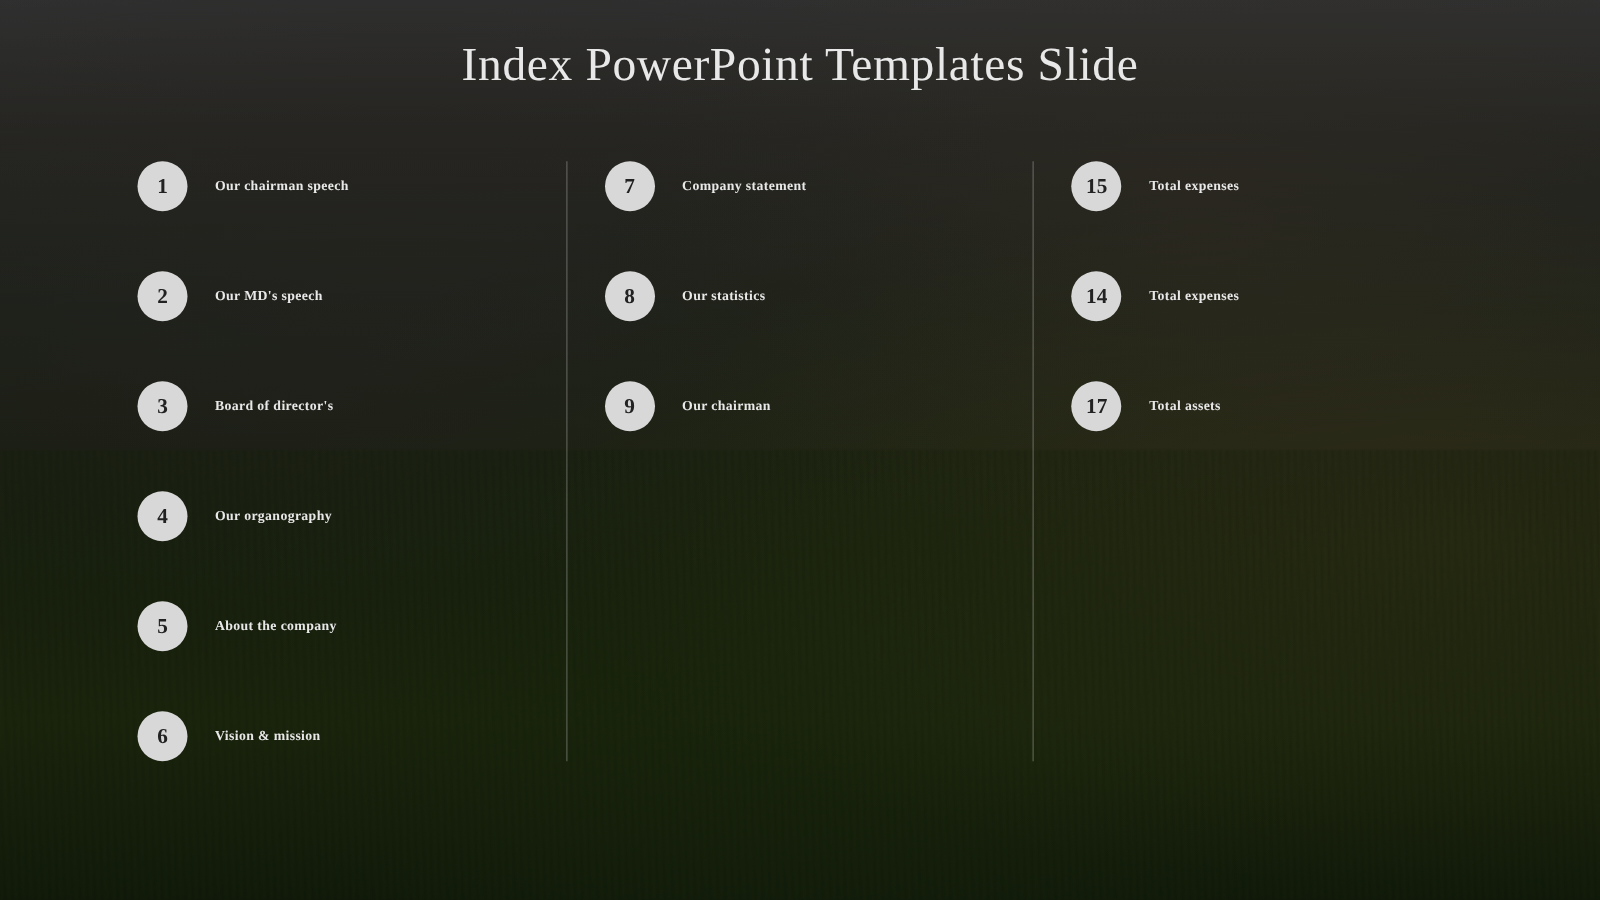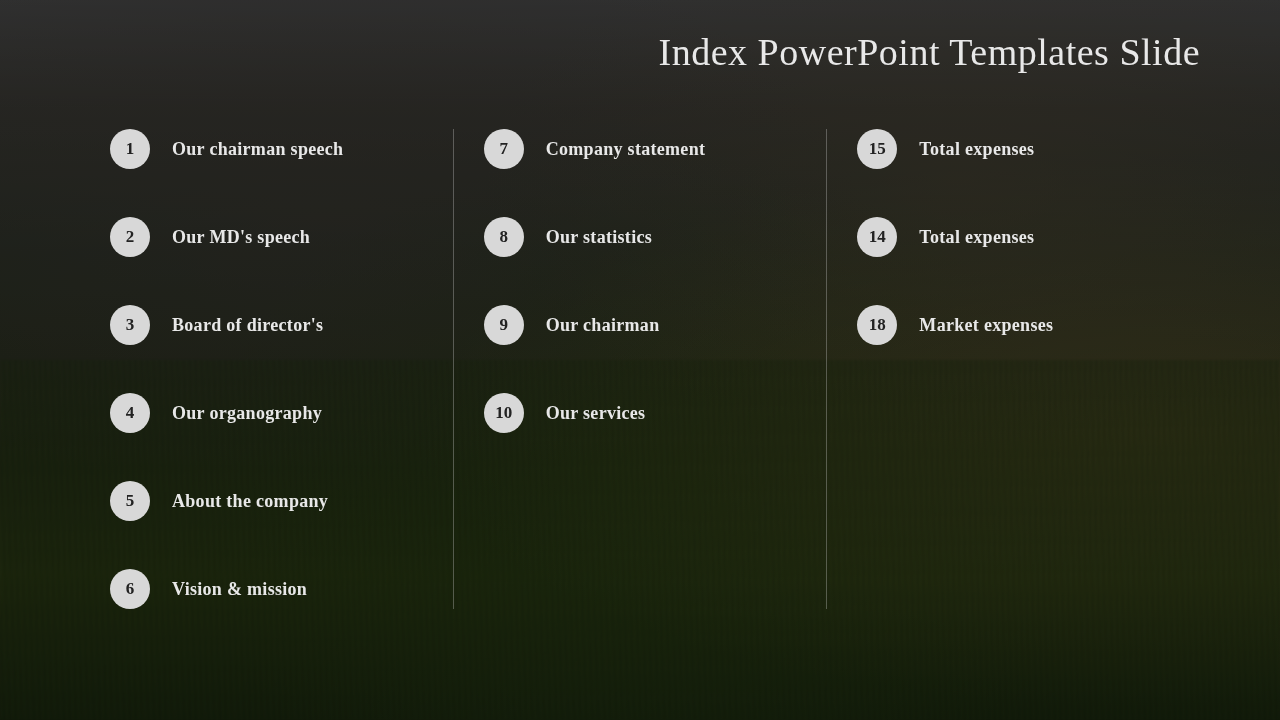--- a/index.html
+++ b/index.html
@@ -75,21 +75,21 @@
       position: relative;
       z-index: 2;
       width: 100%;
       height: 100%;
       padding: 30px 80px 40px 80px;
     }
     .title {
       color: #e8e8e8;
       font-size: 38px;
       font-weight: normal;
-      text-align: right;
+      text-align: center;
       margin-bottom: 55px;
       letter-spacing: 0.5px;
     }
     .columns {
       display: flex;
       justify-content: space-between;
       gap: 0;
     }
     .column {
       flex: 1;
@@ -115,21 +115,21 @@
       display: flex;
       align-items: center;
       justify-content: center;
       font-size: 17px;
       font-weight: bold;
       flex-shrink: 0;
       font-family: Georgia, serif;
     }
     .label {
       color: #e8e8e8;
-      font-size: 18px;
+      font-size: 11px;
       font-weight: bold;
       letter-spacing: 0.3px;
     }
   </style>
 </head>
 <body>
 
 <div class="background"></div>
 <div class="overlay"></div>
 
@@ -171,35 +171,31 @@
         <div class="label">Company statement</div>
       </div>
       <div class="item">
         <div class="badge">8</div>
         <div class="label">Our statistics</div>
       </div>
       <div class="item">
         <div class="badge">9</div>
         <div class="label">Our chairman</div>
       </div>
-      <div class="item">
-        <div class="badge">10</div>
-        <div class="label">Our services</div>
-      </div>
     </div>
 
     <div class="column">
       <div class="item">
         <div class="badge">15</div>
         <div class="label">Total expenses</div>
       </div>
       <div class="item">
         <div class="badge">14</div>
         <div class="label">Total expenses</div>
       </div>
       <div class="item">
-        <div class="badge">18</div>
-        <div class="label">Market expenses</div>
+        <div class="badge">17</div>
+        <div class="label">Total assets</div>
       </div>
     </div>
 
   </div>
 </div>
 
 </body></html>

